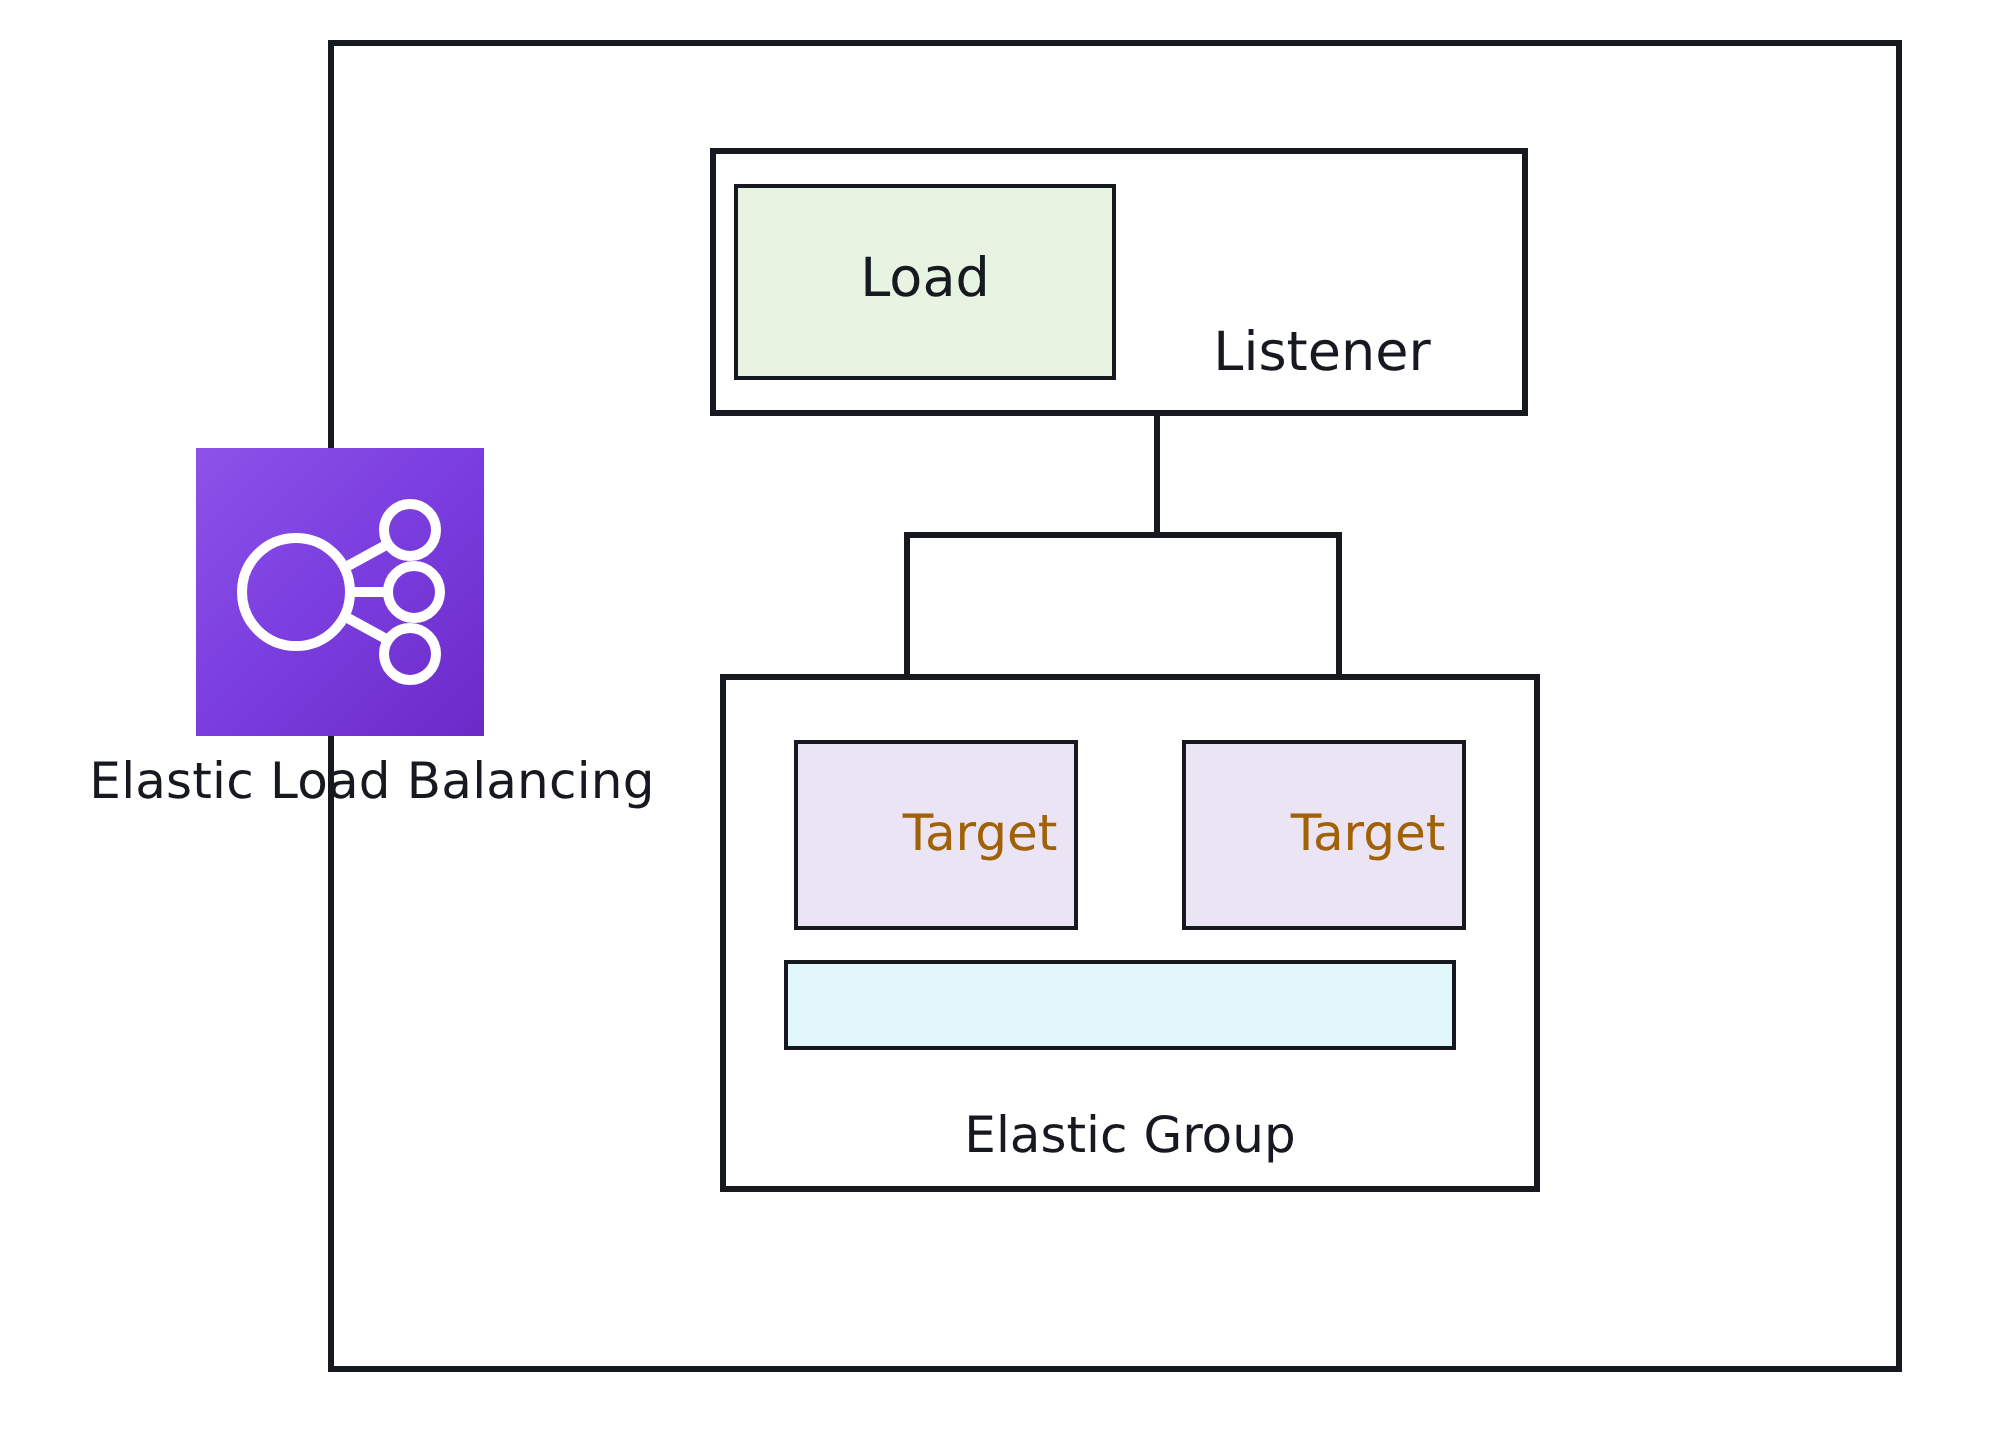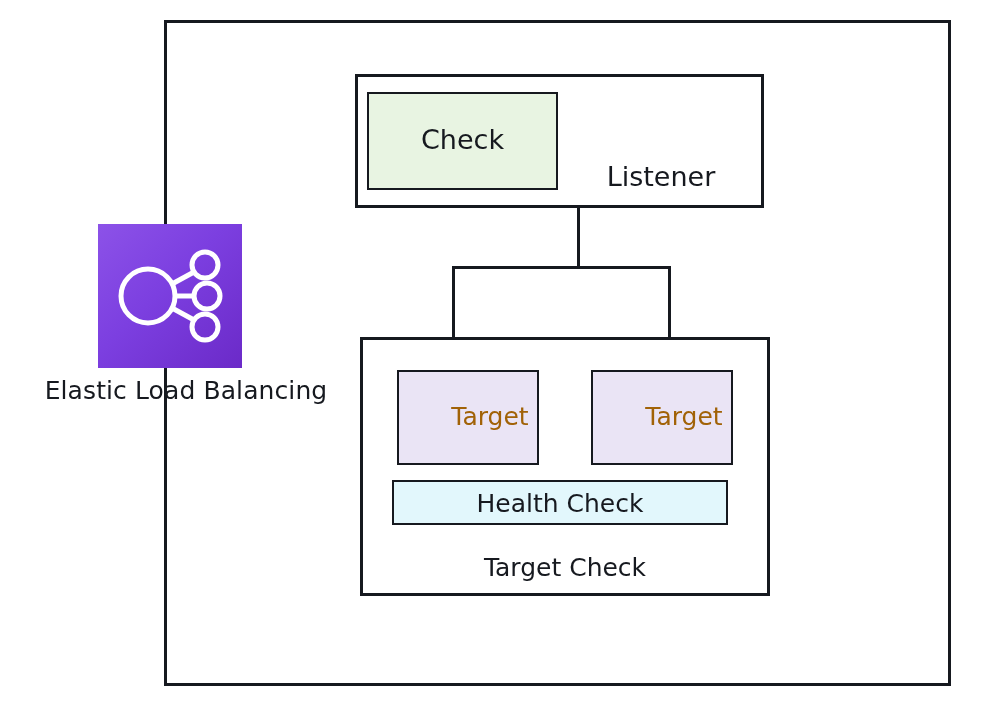--- a/index.html
+++ b/index.html
@@ -229,21 +229,21 @@
         </g>
       </svg>
     </div>
     <div class="elb-label">Elastic Load Balancing</div>
   </div>
 
   <div class="box listener-box"></div>
   <div class="listener-label">Listener</div>
 
   <div class="box rule-box"></div>
-  <div class="rule-label">Check</div>
+  <div class="rule-label">Load</div>
 
   <div class="conn conn-stem"></div>
   <div class="conn conn-split"></div>
   <div class="conn conn-leg-left"></div>
   <div class="conn conn-leg-right"></div>
 
   <div class="arrow-head arrow-left">
     <svg width="18" height="16" viewBox="0 0 18 16" xmlns="http://www.w3.org/2000/svg" aria-hidden="true">
       <polygon points="9,15 1.5,2 16.5,2" fill="#16191f"></polygon>
     </svg>
@@ -256,17 +256,16 @@
 
   <div class="box target-group-box"></div>
 
   <div class="box target-box target-box-left"></div>
   <div class="target-label target-label-left">Target</div>
 
   <div class="box target-box target-box-right"></div>
   <div class="target-label target-label-right">Target</div>
 
   <div class="box health-check-box"></div>
-  <div class="health-check-label">Health Check</div>
-
-  <div class="target-group-label">Target Check</div>
+
+  <div class="target-group-label">Elastic Group</div>
 
 </div>
 
 </body></html>

